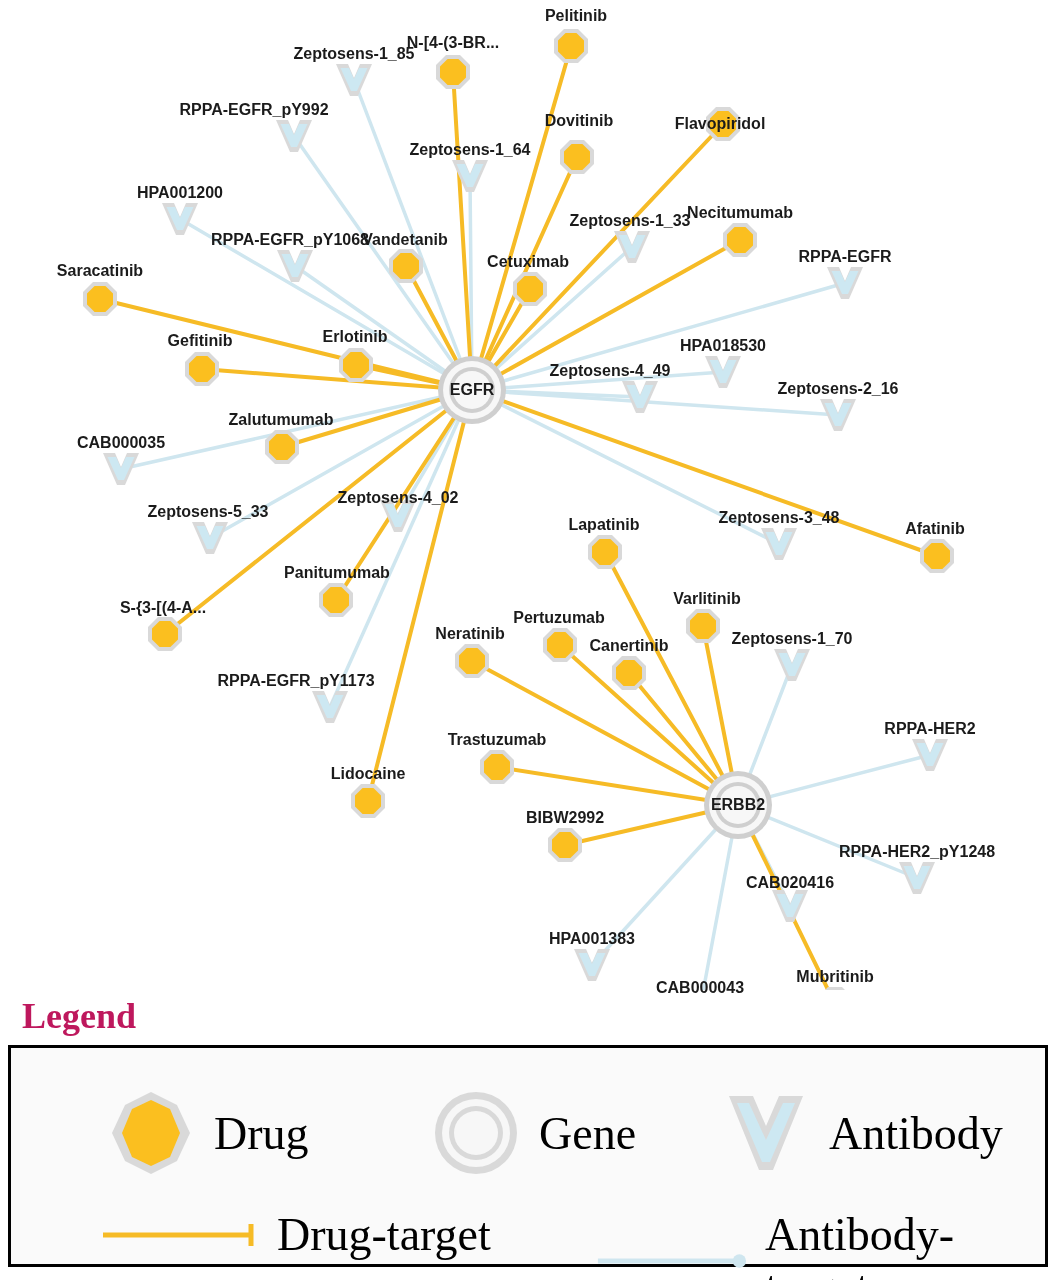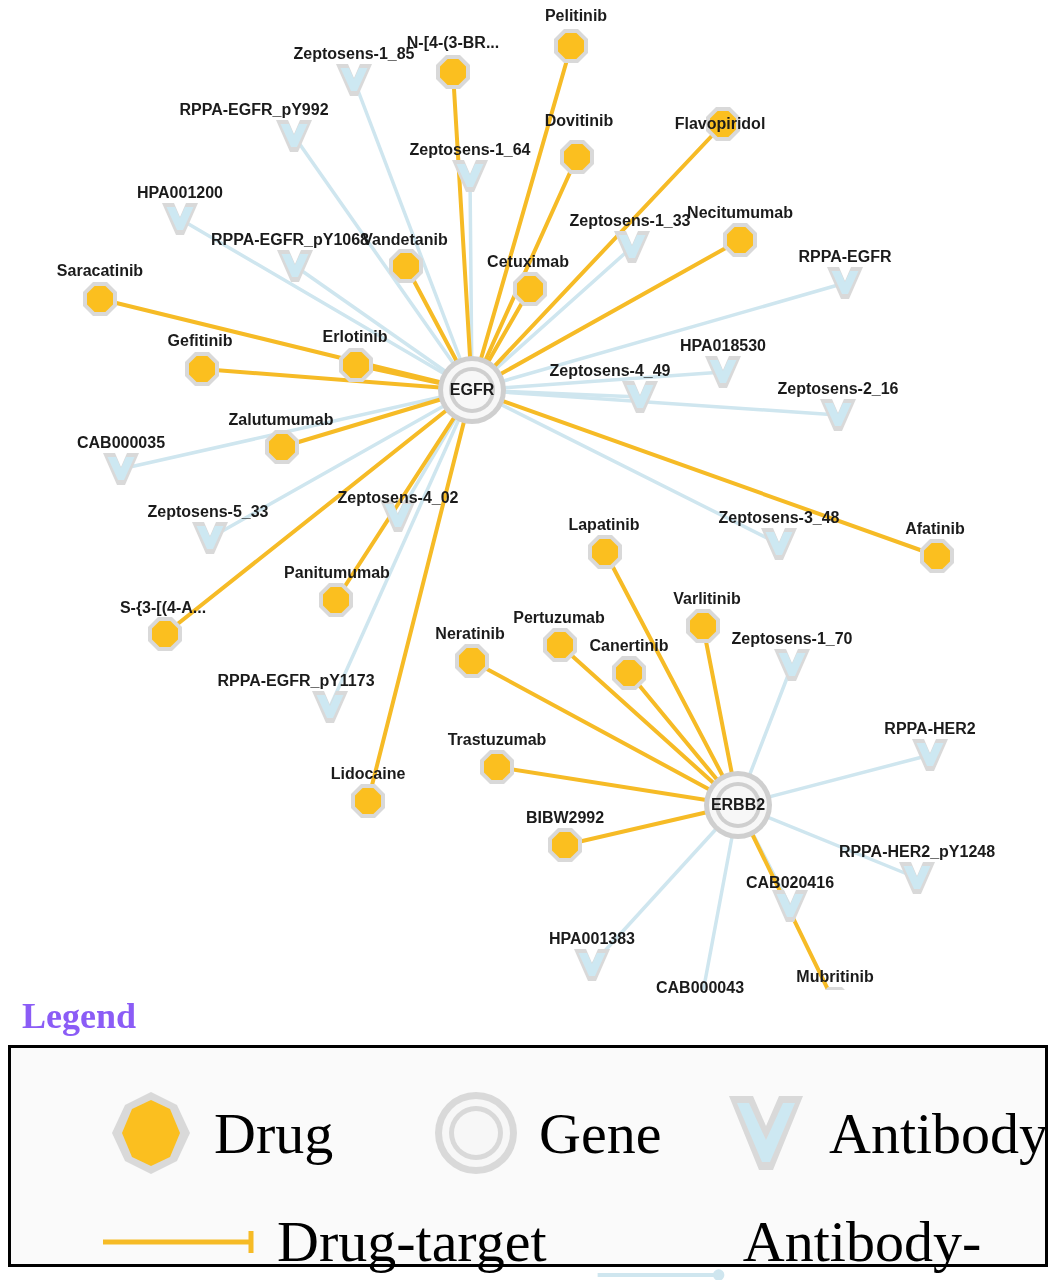--- a/index.html
+++ b/index.html
@@ -48,21 +48,21 @@
     color: #1b1b1b;
     white-space: nowrap;
   }
   #legend-title {
     position: absolute;
     left: 22px;
     top: 995px;
     font-family: "Liberation Serif", serif;
     font-size: 36px;
     font-weight: bold;
-    color: #8b5cf6;
+    color: #be185d;
   }
   #legend-box {
     position: absolute;
     left: 8px;
     top: 1045px;
     width: 1040px;
     height: 222px;
     border: 3px solid #000;
     background: #fafafa;
     box-sizing: border-box;
@@ -75,21 +75,21 @@
     height: 100px;
   }
   .legend-item {
     position: absolute;
     display: flex;
     align-items: center;
     gap: 18px;
   }
   .legend-text {
     font-family: "Liberation Serif", serif;
-    font-size: 58px;
+    font-size: 46px;
     color: #000;
   }
   .legend-row2 {
     position: absolute;
     top: 160px;
     left: 0;
     width: 100%;
     height: 60px;
   }
   .legend-edge-item {

